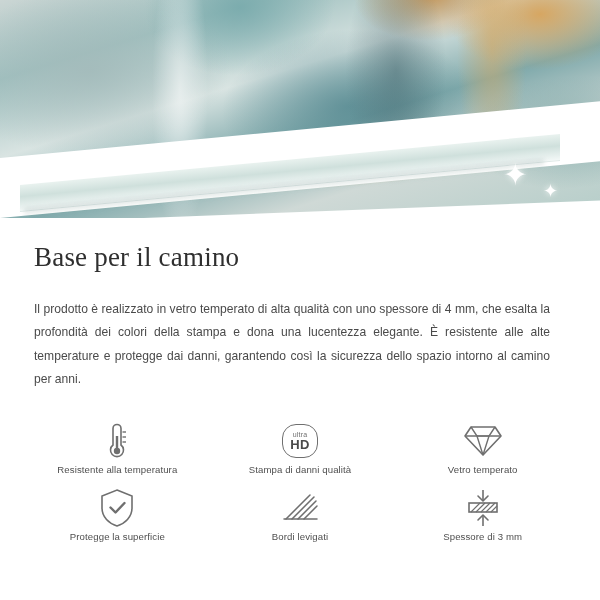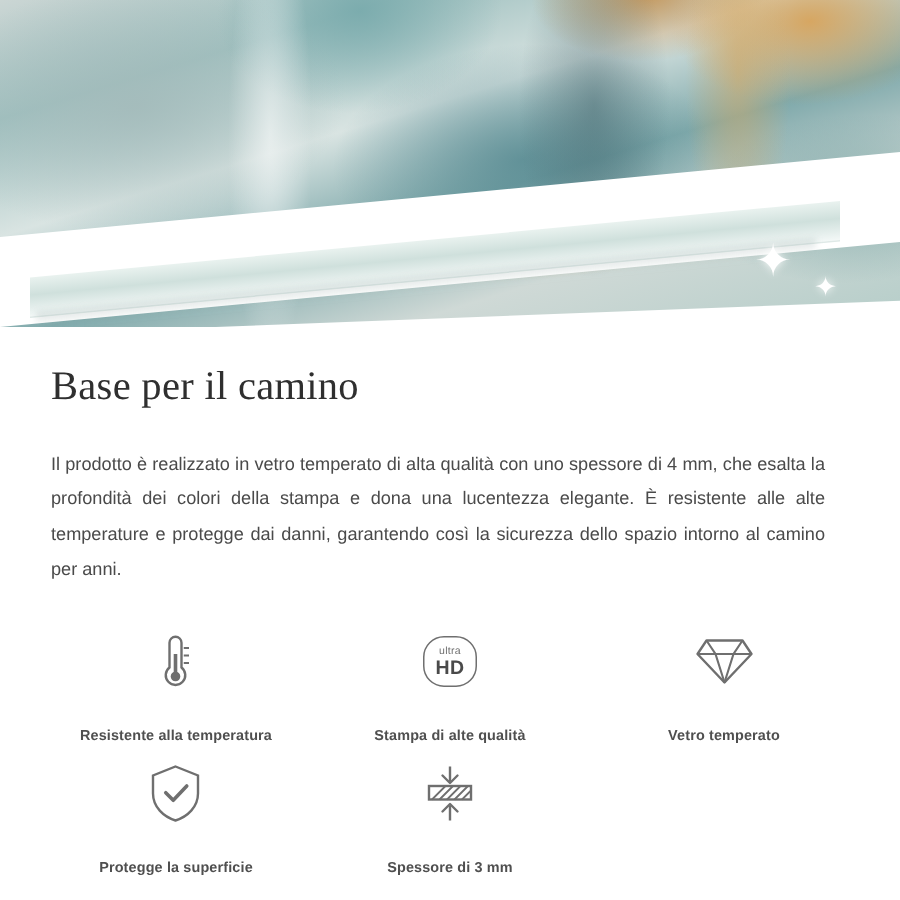--- a/index.html
+++ b/index.html
@@ -136,25 +136,24 @@
     justify-content: flex-start;
     text-align: center;
   }
   .feature-icon {
     height: 46px;
     display: flex;
     align-items: center;
     justify-content: center;
   }
   .feature-label {
-    margin-top: 21px;
+    margin-top: 0;
     font-size: 9.6px;
     color: #4f4f4f;
     letter-spacing: 0.1px;
-    font-weight: bold;
   }
   svg { display: block; }
   .hd-box {
     width: 34px;
     height: 32px;
     border: 1.6px solid #6f6f6f;
     border-radius: 14px;
     display: flex;
     flex-direction: column;
     align-items: center;
@@ -212,21 +211,21 @@
       <div class="feature-label">Resistente alla temperatura</div>
     </div>
 
     <div class="feature">
       <div class="feature-icon">
         <div class="hd-box">
           <span class="hd-top">ultra</span>
           <span class="hd-bottom">HD</span>
         </div>
       </div>
-      <div class="feature-label">Stampa di alte qualità</div>
+      <div class="feature-label">Stampa di danni qualità</div>
     </div>
 
     <div class="feature">
       <div class="feature-icon">
         <svg width="40" height="36" viewBox="0 0 40 36">
           <path d="M8 4 h24 l6 9 l-18 19 l-18 -19 z" fill="none" stroke="#6f6f6f" stroke-width="1.6" stroke-linejoin="round"></path>
           <path d="M2 13 h36" fill="none" stroke="#6f6f6f" stroke-width="1.4"></path>
           <path d="M8 4 l6 9 l6 19" fill="none" stroke="#6f6f6f" stroke-width="1.4"></path>
           <path d="M32 4 l-6 9 l-6 19" fill="none" stroke="#6f6f6f" stroke-width="1.4"></path>
           <path d="M14 13 h12" fill="none" stroke="#6f6f6f" stroke-width="1.2"></path>
@@ -238,20 +237,32 @@
     <div class="feature">
       <div class="feature-icon">
         <svg width="38" height="42" viewBox="0 0 38 42">
           <path d="M19 3 L34 9 v12 c0 9 -7 15.5 -15 18 C11 36.5 4 30 4 21 V9 Z" fill="none" stroke="#6f6f6f" stroke-width="1.6"></path>
           <path d="M12.5 20.5 l5 5 l9 -9.5" fill="none" stroke="#6f6f6f" stroke-width="2.4" stroke-linecap="round" stroke-linejoin="round"></path>
         </svg>
       </div>
       <div class="feature-label">Protegge la superficie</div>
     </div>
 
+    <div class="feature">
+      <div class="feature-icon">
+        <svg width="40" height="34" viewBox="0 0 40 34">
+          <path d="M6 28 L30 4" stroke="#6f6f6f" stroke-width="1.5" stroke-linecap="round"></path>
+          <path d="M12 28 L34 6" stroke="#6f6f6f" stroke-width="1.5" stroke-linecap="round"></path>
+          <path d="M18 28 L36 10" stroke="#6f6f6f" stroke-width="1.5" stroke-linecap="round"></path>
+          <path d="M24 28 L37 15" stroke="#6f6f6f" stroke-width="1.5" stroke-linecap="round"></path>
+          <path d="M4 28 H37" stroke="#6f6f6f" stroke-width="1.5" stroke-linecap="round"></path>
+        </svg>
+      </div>
+      <div class="feature-label">Bordi levigati</div>
+    </div>
 
     <div class="feature">
       <div class="feature-icon">
         <svg width="40" height="40" viewBox="0 0 40 40">
           <path d="M20 2 V12" stroke="#6f6f6f" stroke-width="1.6"></path>
           <path d="M15 8 l5 5 l5 -5" fill="none" stroke="#6f6f6f" stroke-width="1.6" stroke-linecap="round" stroke-linejoin="round"></path>
           <rect x="6" y="15" width="28" height="9" fill="none" stroke="#6f6f6f" stroke-width="1.6"></rect>
           <path d="M8 24 L17 15 M13 24 L22 15 M18 24 L27 15 M23 24 L32 15 M28 24 L34 18" stroke="#6f6f6f" stroke-width="1.2"></path>
           <path d="M20 38 V28" stroke="#6f6f6f" stroke-width="1.6"></path>
           <path d="M15 32 l5 -5 l5 5" fill="none" stroke="#6f6f6f" stroke-width="1.6" stroke-linecap="round" stroke-linejoin="round"></path>

